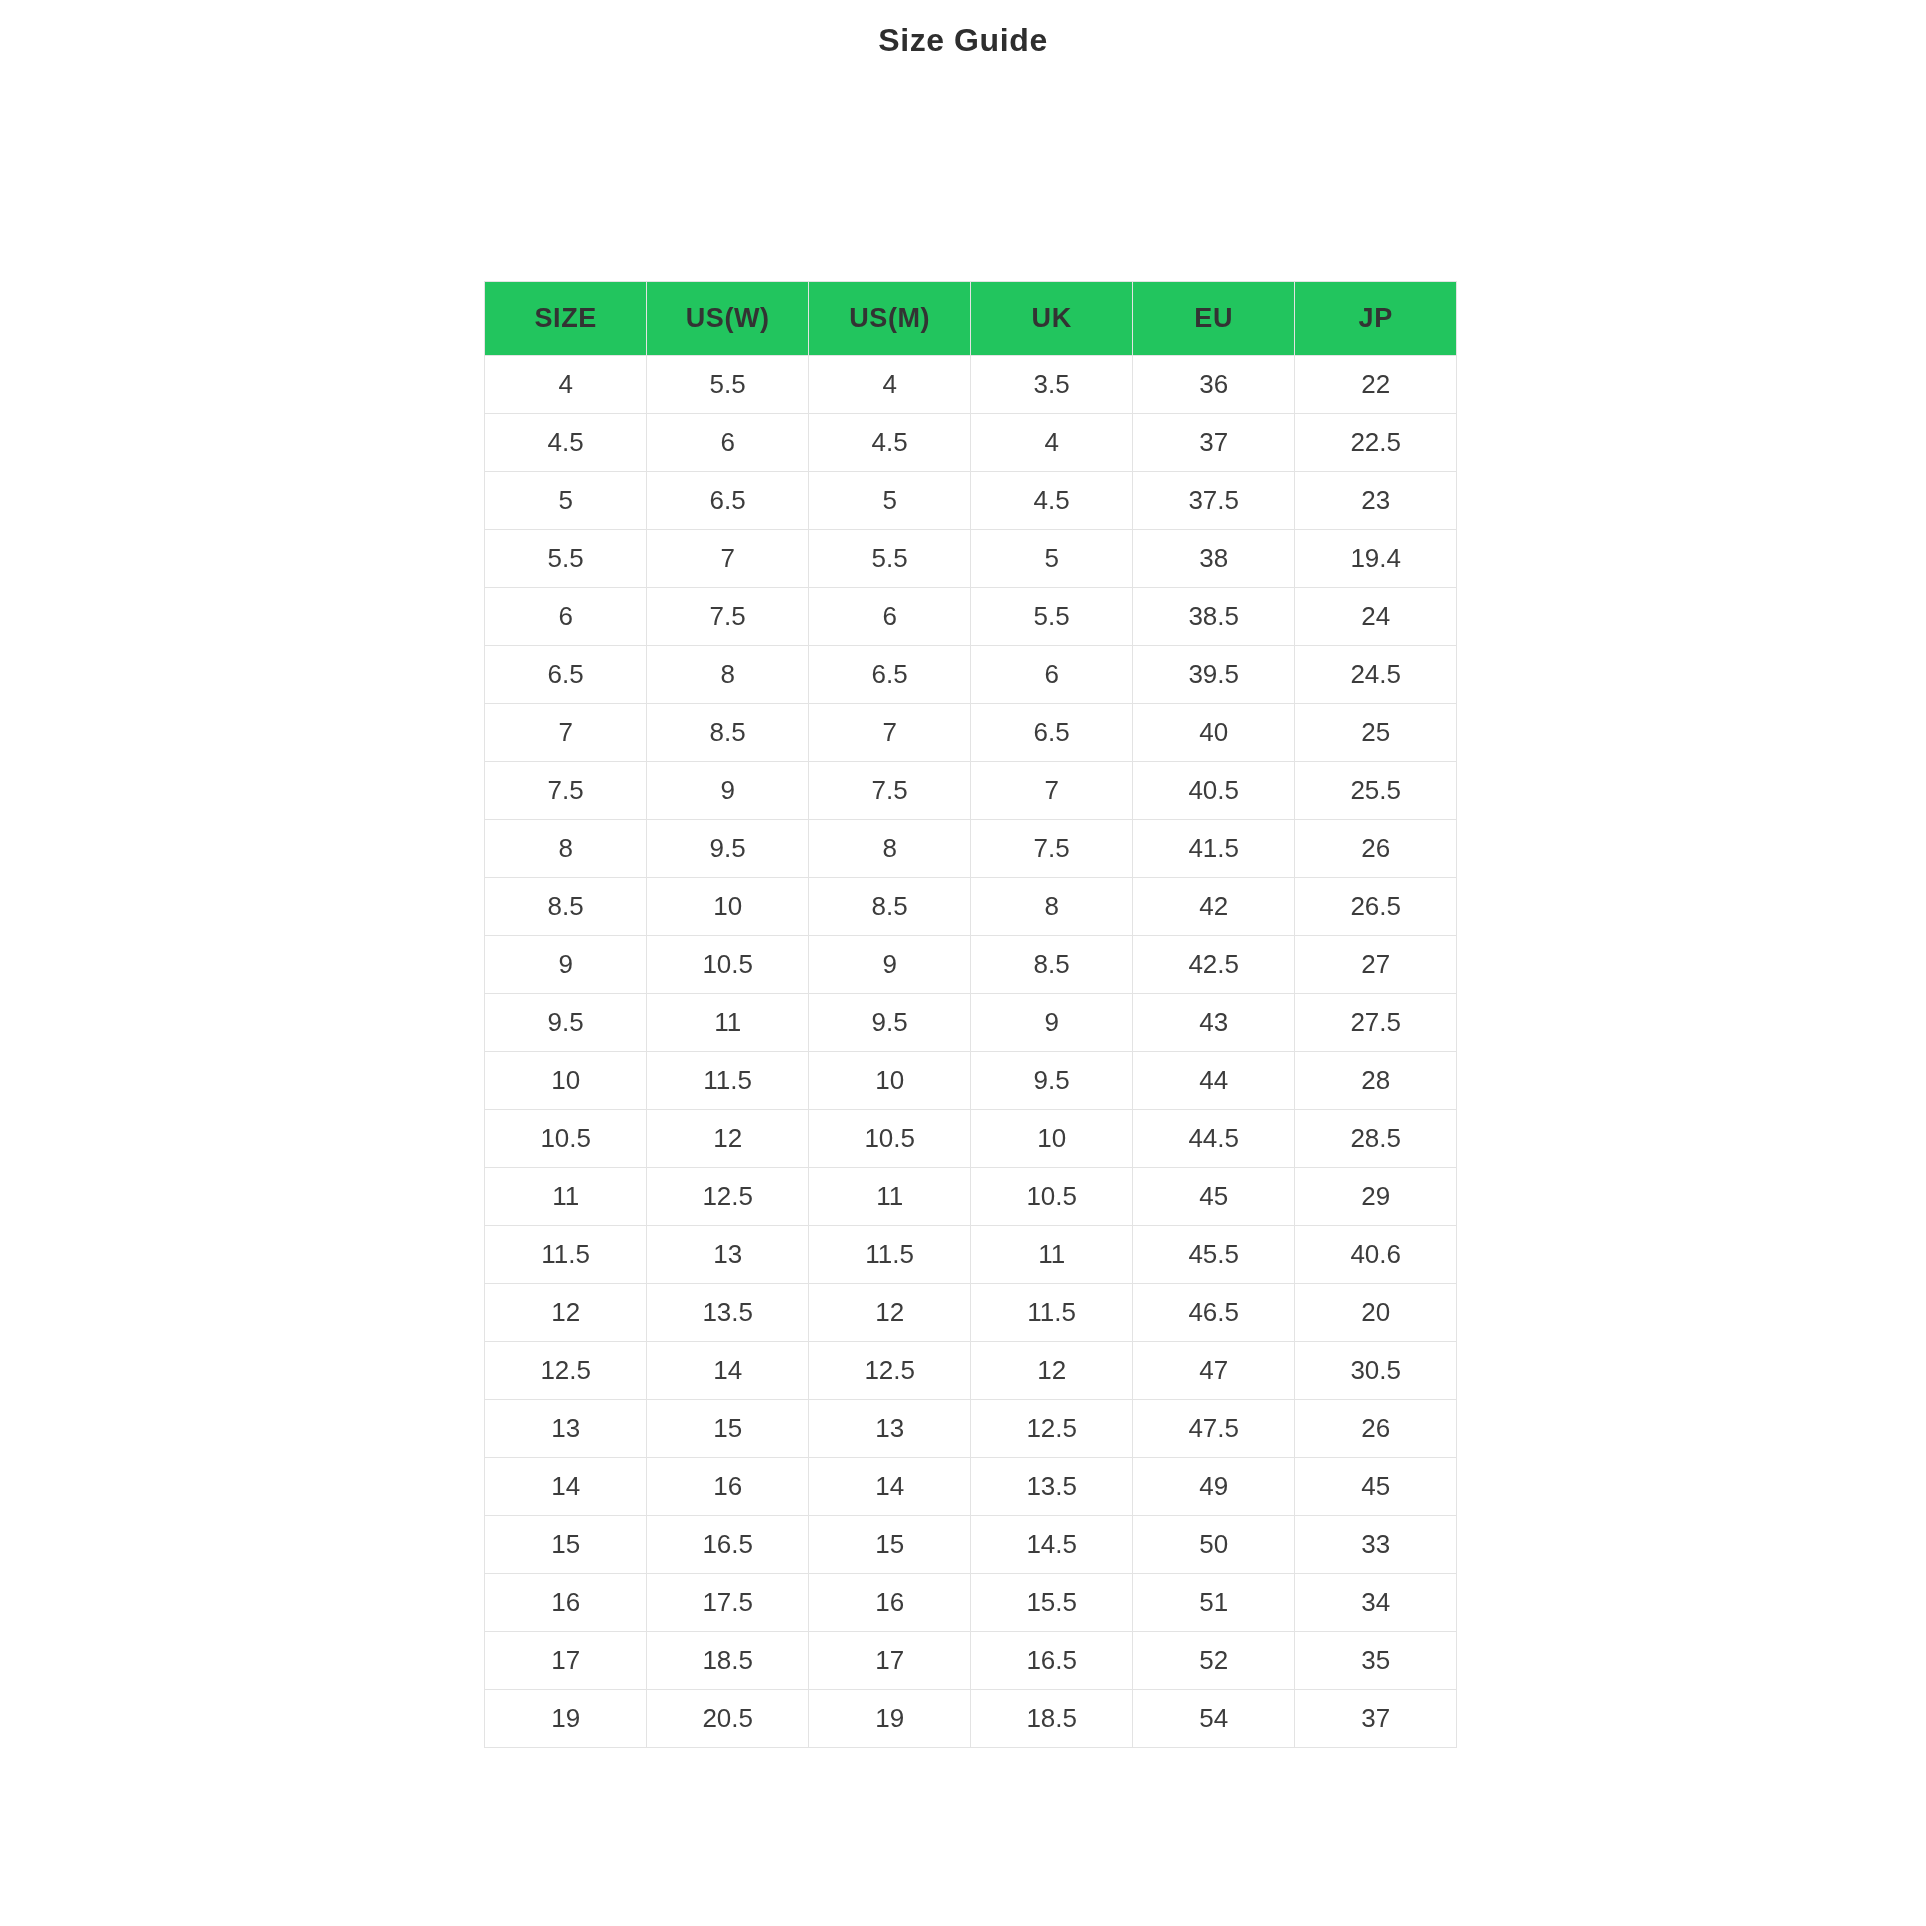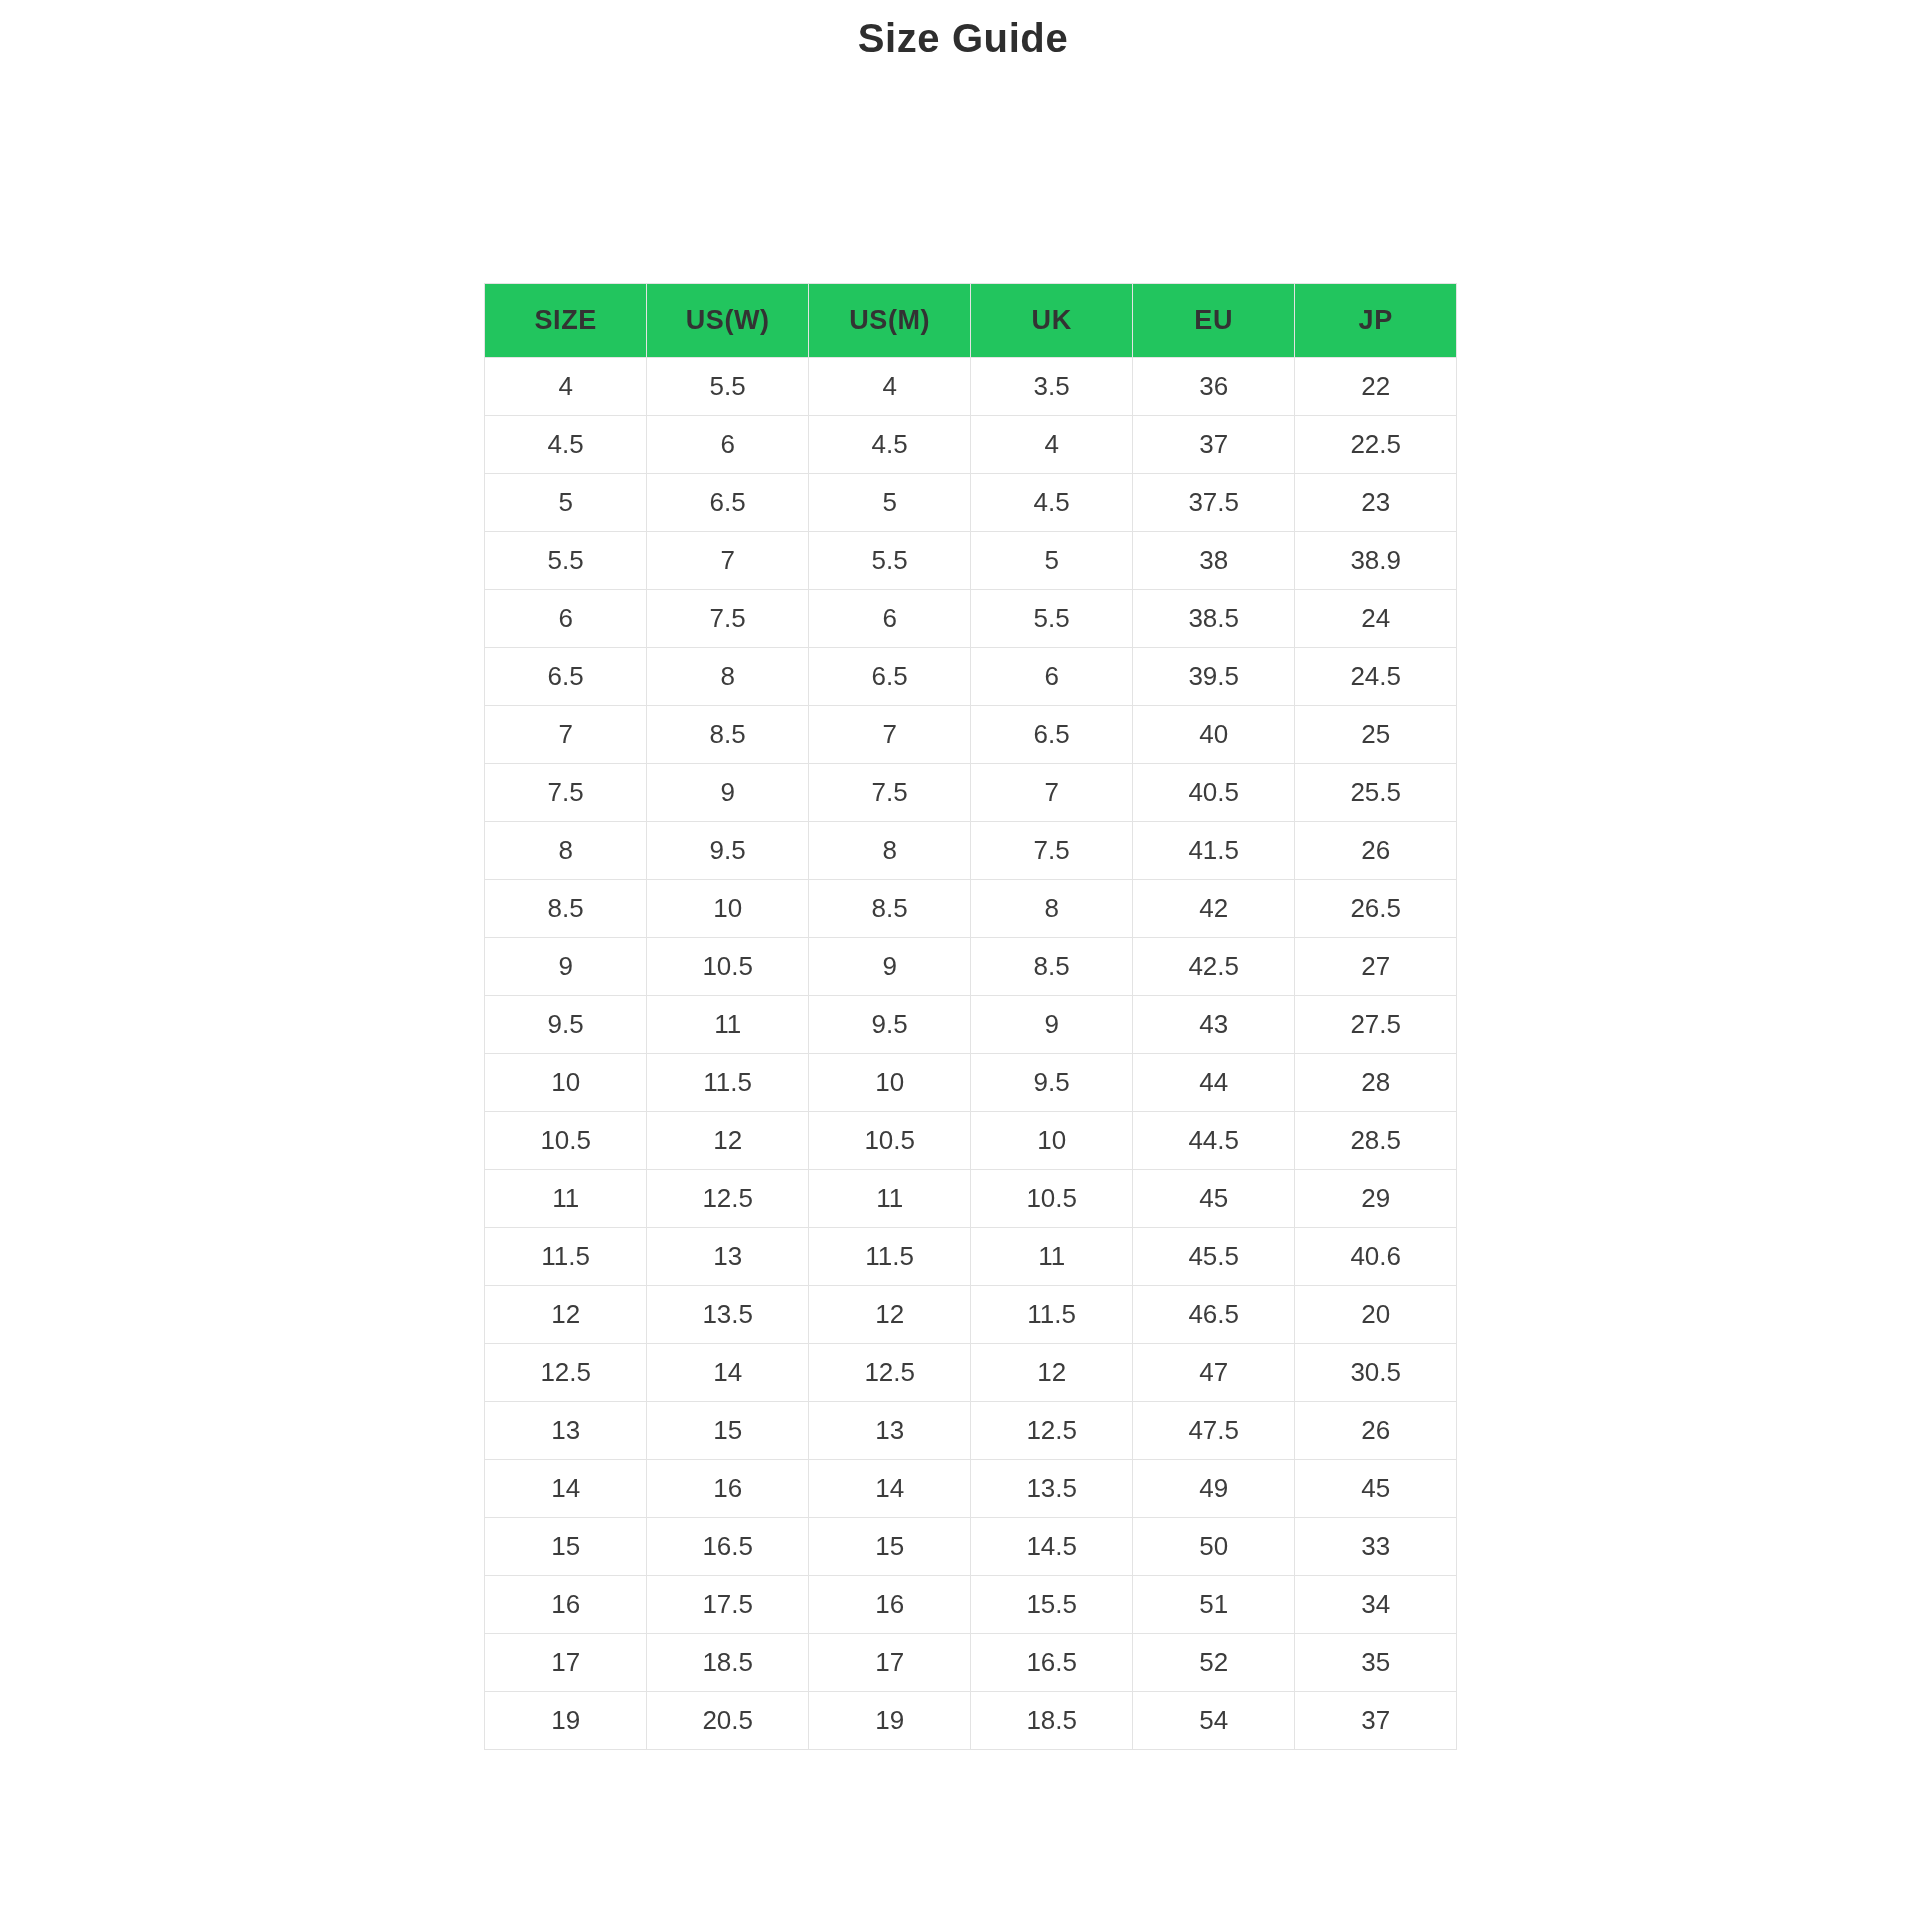--- a/index.html
+++ b/index.html
@@ -10,23 +10,23 @@
   }
   .page {
     position: relative;
     width: 1926px;
     height: 1926px;
     background: #ffffff;
     overflow: hidden;
   }
   .page-title {
     margin: 0;
-    padding-top: 16px;
+    padding-top: 22px;
     text-align: center;
-    font-size: 40px;
+    font-size: 32px;
     font-weight: 700;
     color: #2e2e2e;
     letter-spacing: 0.6px;
   }
   table.size-table {
     border-collapse: collapse;
     table-layout: fixed;
     width: 973px;
     margin: 222px auto 0 auto;
     position: relative;
@@ -95,21 +95,21 @@
           <td>4.5</td>
           <td>37.5</td>
           <td>23</td>
         </tr>
         <tr>
           <td>5.5</td>
           <td>7</td>
           <td>5.5</td>
           <td>5</td>
           <td>38</td>
-          <td>38.9</td>
+          <td>19.4</td>
         </tr>
         <tr>
           <td>6</td>
           <td>7.5</td>
           <td>6</td>
           <td>5.5</td>
           <td>38.5</td>
           <td>24</td>
         </tr>
         <tr>

